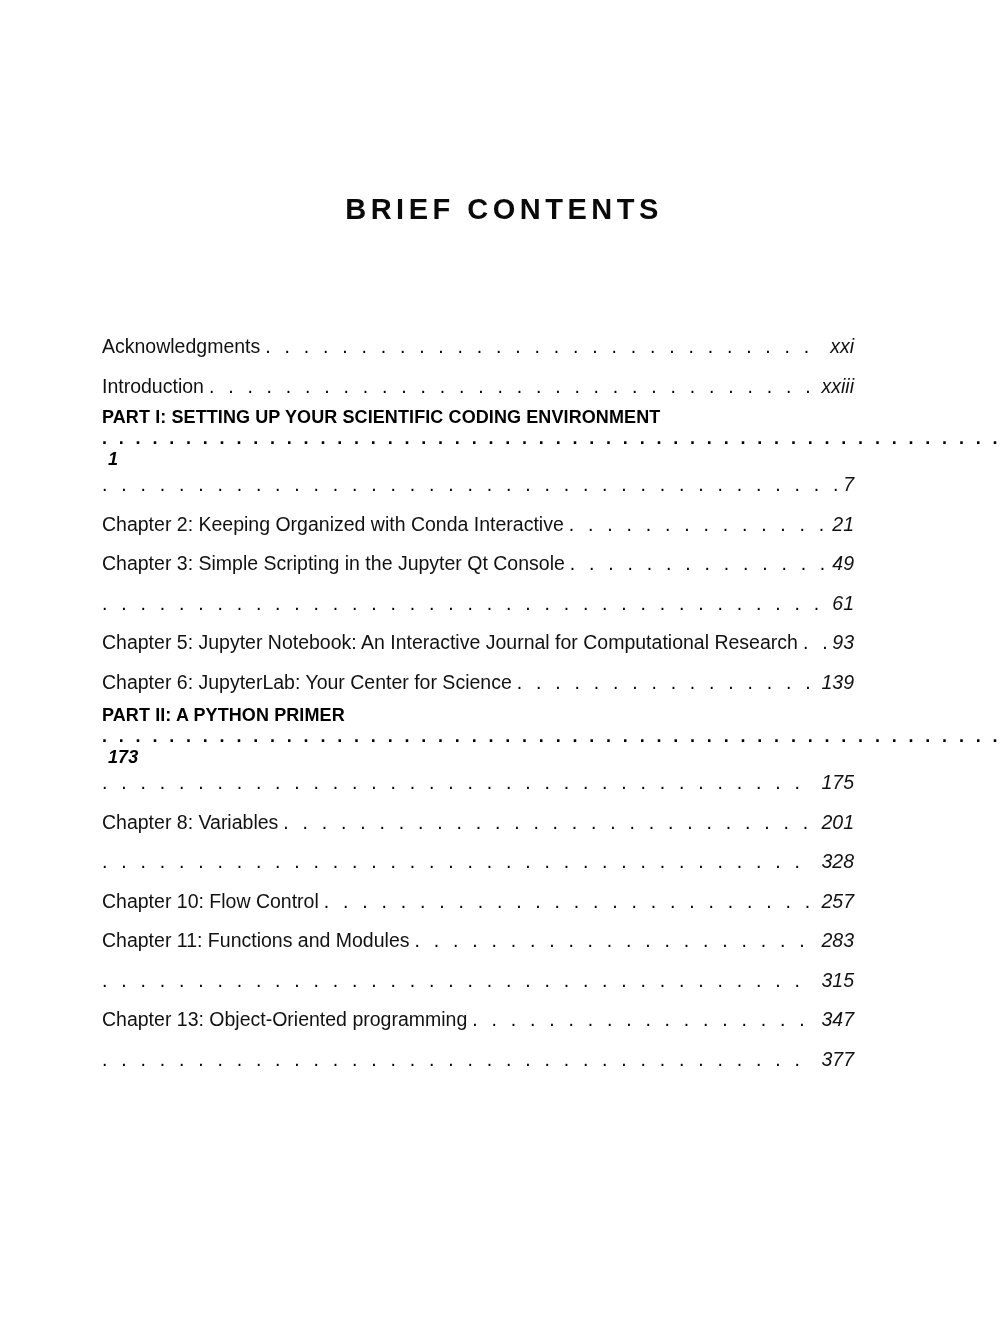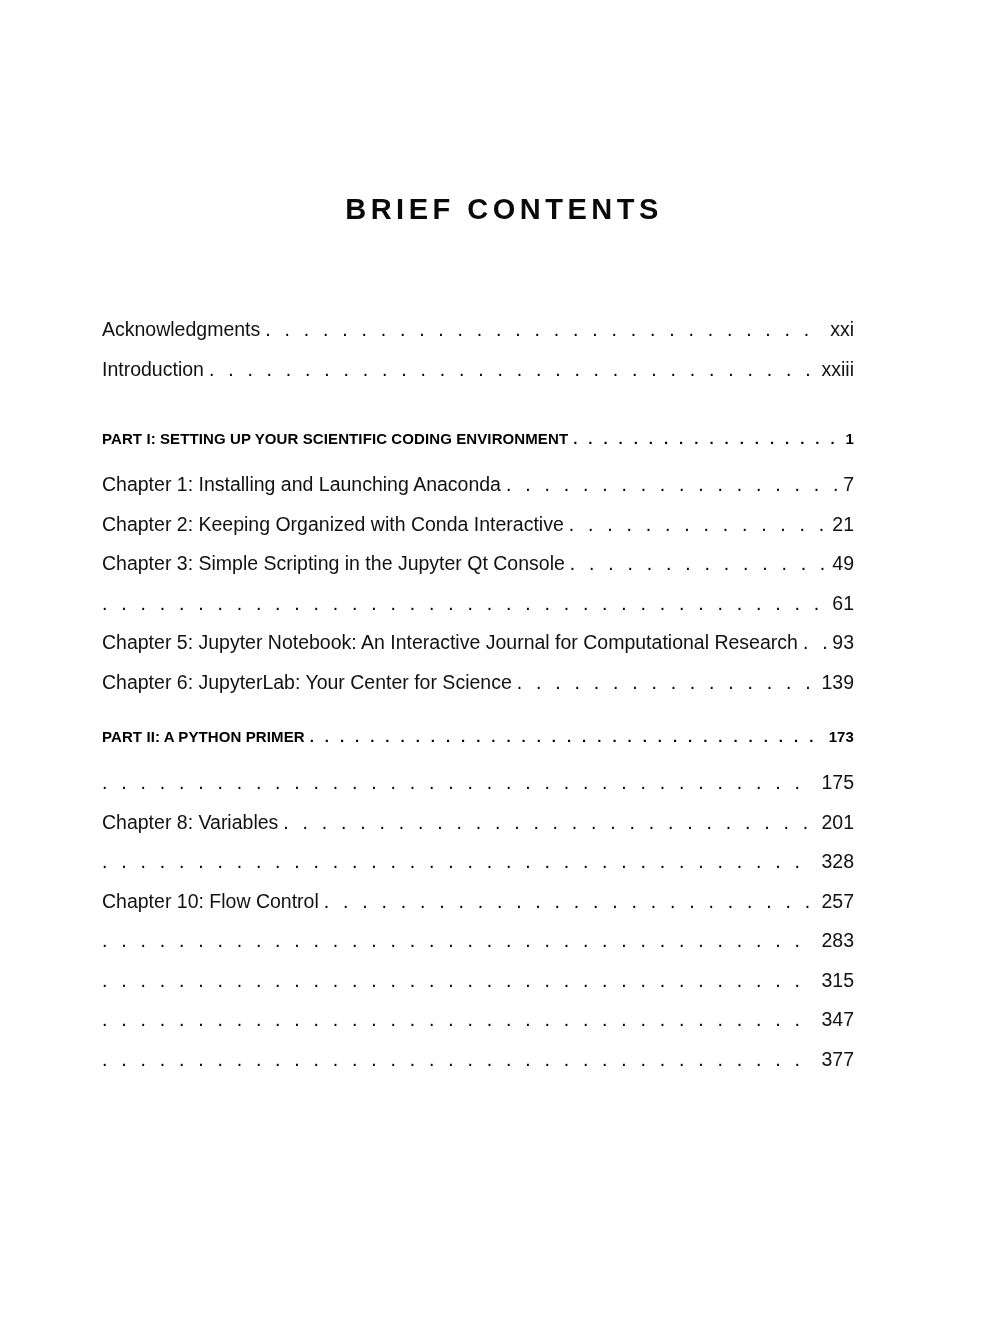--- a/index.html
+++ b/index.html
@@ -55,40 +55,42 @@
     overflow: hidden;
     white-space: nowrap;
     letter-spacing: 4.2px;
     color: #000;
     min-width: 10px;
   }
   .entry .page-num {
     flex: 0 0 auto;
     padding-left: 6px;
     text-align: right;
+    font-style: italic;
   }
 
   
   .front .entry {
     font-size: 19.5px;
     font-weight: 400;
     color: #111;
   }
   .front .row {
     height: 40px;
     display: flex;
-    align-items: flex-start;
+    align-items: flex-end;
   }
 
   
   .part .entry {
-    font-size: 15px;
+    font-size: 18px;
     font-weight: bold;
     color: #000;
     letter-spacing: 0.1px;
+    flex-direction: column;
   }
   .part .row {
     height: 53px;
     display: flex;
     align-items: center;
   }
   .part .leader {
     letter-spacing: 3.4px;
     font-weight: bold;
   }
@@ -141,21 +143,20 @@
           <span class="label">PART I: SETTING UP YOUR SCIENTIFIC CODING ENVIRONMENT</span>
           <span class="leader">. . . . . . . . . . . . . . . . . . . . . . . . . . . . . . . . . . . . . . . . . . . . . . . . . . . . . . . . . . . . . . . . . . . . . . . . . . . . . . . . . . . . . . . . . . . . . . .</span>
           <span class="page-num">1</span>
         </div>
       </div>
     </div>
 
     <div class="chapters">
       <div class="row">
         <div class="entry">
-          <span class="label">Chapter 1: Installing and Launching Anaconda</span>
           <span class="leader">. . . . . . . . . . . . . . . . . . . . . . . . . . . . . . . . . . . . . . . . . . . . . . . . . . . . . . . . . . . . . . . . . . . . . . . . . . . . . . . . . . . . . . . . . . . . . . .</span>
           <span class="page-num">7</span>
         </div>
       </div>
       <div class="row">
         <div class="entry">
           <span class="label">Chapter 2: Keeping Organized with Conda Interactive</span>
           <span class="leader">. . . . . . . . . . . . . . . . . . . . . . . . . . . . . . . . . . . . . . . . . . . . . . . . . . . . . . . . . . . . . . . . . . . . . . . . . . . . . . . . . . . . . . . . . . . . . . .</span>
           <span class="page-num">21</span>
         </div>
@@ -223,32 +224,34 @@
       </div>
       <div class="row">
         <div class="entry">
           <span class="label">Chapter 10: Flow Control</span>
           <span class="leader">. . . . . . . . . . . . . . . . . . . . . . . . . . . . . . . . . . . . . . . . . . . . . . . . . . . . . . . . . . . . . . . . . . . . . . . . . . . . . . . . . . . . . . . . . . . . . . .</span>
           <span class="page-num">257</span>
         </div>
       </div>
       <div class="row">
         <div class="entry">
+          <span class="label">Chapter 11: Functions and Modules</span>
           <span class="leader">. . . . . . . . . . . . . . . . . . . . . . . . . . . . . . . . . . . . . . . . . . . . . . . . . . . . . . . . . . . . . . . . . . . . . . . . . . . . . . . . . . . . . . . . . . . . . . .</span>
           <span class="page-num">283</span>
         </div>
       </div>
       <div class="row">
         <div class="entry">
           <span class="leader">. . . . . . . . . . . . . . . . . . . . . . . . . . . . . . . . . . . . . . . . . . . . . . . . . . . . . . . . . . . . . . . . . . . . . . . . . . . . . . . . . . . . . . . . . . . . . . .</span>
           <span class="page-num">315</span>
         </div>
       </div>
       <div class="row">
         <div class="entry">
+          <span class="label">Chapter 13: Object-Oriented programming</span>
           <span class="leader">. . . . . . . . . . . . . . . . . . . . . . . . . . . . . . . . . . . . . . . . . . . . . . . . . . . . . . . . . . . . . . . . . . . . . . . . . . . . . . . . . . . . . . . . . . . . . . .</span>
           <span class="page-num">347</span>
         </div>
       </div>
       <div class="row">
         <div class="entry">
           <span class="leader">. . . . . . . . . . . . . . . . . . . . . . . . . . . . . . . . . . . . . . . . . . . . . . . . . . . . . . . . . . . . . . . . . . . . . . . . . . . . . . . . . . . . . . . . . . . . . . .</span>
           <span class="page-num">377</span>
         </div>
       </div>

